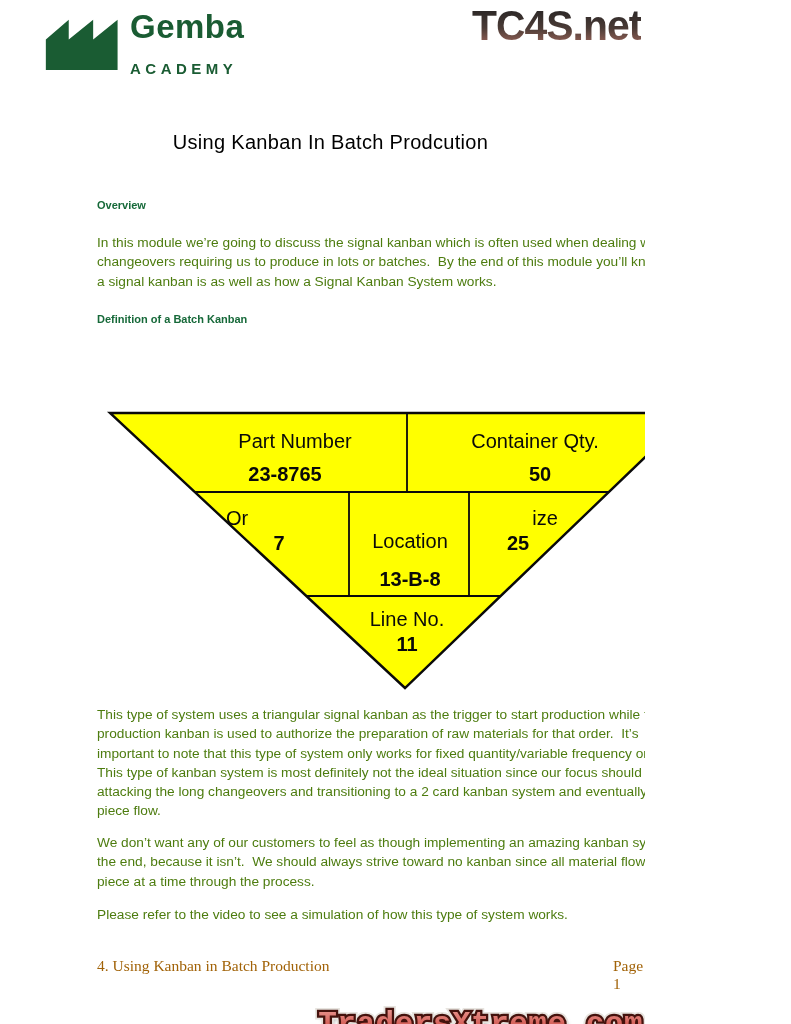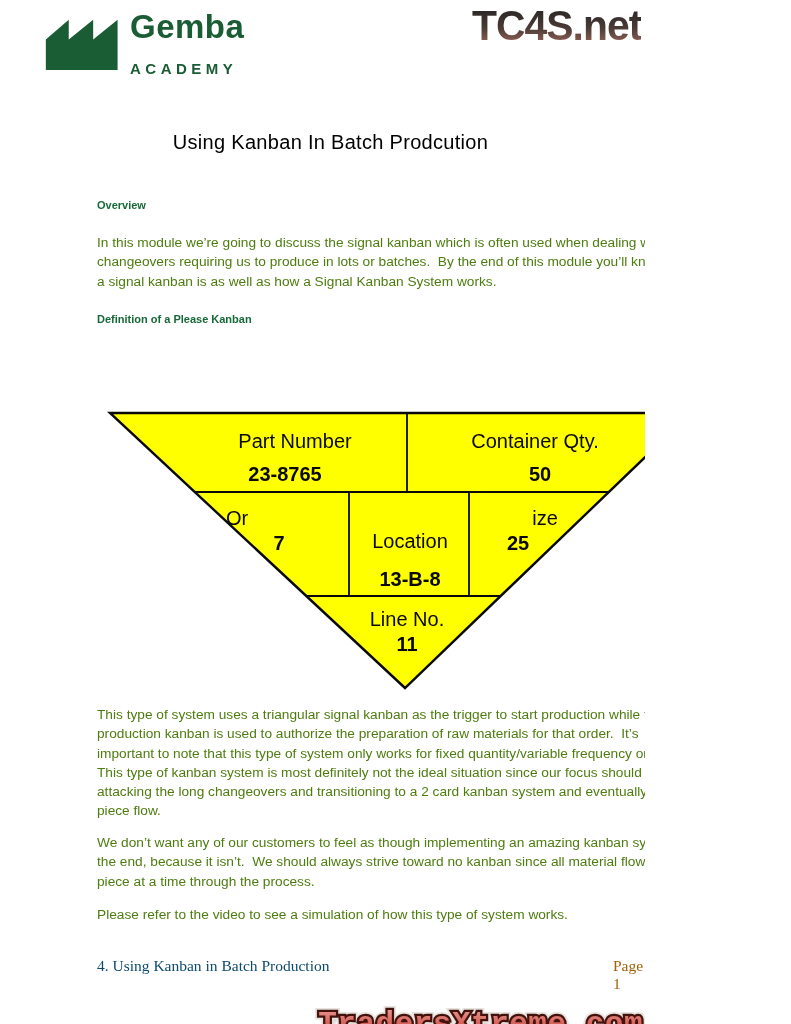--- a/index.html
+++ b/index.html
@@ -34,21 +34,21 @@
          font-family:"DejaVu Serif",serif;font-weight:bold;font-size:46px;letter-spacing:1px;line-height:1.1;}
   .dlsub .layer{display:block;}
   .dlsub .back{color:#fff;-webkit-text-stroke:9px #ffffff;
                text-shadow:5px 6px 6px rgba(90,90,90,0.6);}
   .dlsub .front{position:absolute;left:0;top:0;
                 background:linear-gradient(180deg,#f5564a 0%,#d42020 48%,#7e0c10 100%);
                 -webkit-background-clip:text;background-clip:text;color:transparent;}
 
   
   .footer-left{position:absolute;left:97px;top:957px;font-family:"Liberation Serif",serif;
-               font-size:15.5px;color:#0c4a6e;text-align:right;}
+               font-size:15.5px;color:#a16207;text-align:right;}
   .footer-page{position:absolute;left:613px;top:957px;font-family:"Liberation Serif",serif;
                font-size:15.5px;color:#a16207;}
 
   
   .traders{position:absolute;top:1007px;right:2px;z-index:5;white-space:nowrap;
            font-family:Liberation Mono, monospace;font-weight:bold;font-size:31px;letter-spacing:0.5px;}
   .traders .layer{display:block;}
   .traders .glow{color:#e7e4df;-webkit-text-stroke:8px #e7e4df;
                  text-shadow:3px 4px 4px rgba(60,60,60,0.5);}
   .traders .outline{position:absolute;left:0;top:0;color:#44120d;-webkit-text-stroke:4.5px #44120d;}
@@ -71,21 +71,21 @@
     </div>
   </div>
 
   <div class="tc4s">TC4S.net</div>
 
   <div class="doc-title">Using Kanban In Batch Prodcution</div>
 
   <div class="h-green" style="top:199px">Overview</div>
   <div class="para" style="top:233px">In this module we’re going to discuss the signal kanban which is often used when dealing with long changeovers requiring us to produce in lots or batches.&nbsp; By the end of this module you’ll know what a signal kanban is as well as how a Signal Kanban System works.</div>
 
-  <div class="h-green" style="top:313px">Definition of a Please Kanban</div>
+  <div class="h-green" style="top:313px">Definition of a Batch Kanban</div>
 
   <svg class="kanban-svg" width="612" height="300" viewBox="0 0 612 300">
     <polygon points="17,13 598,13 312,288" fill="#ffff00" stroke="#0a0a0a" stroke-width="2.4"></polygon>
     <line x1="314" y1="13" x2="314" y2="92" stroke="#0a0a0a" stroke-width="1.8"></line>
     <line x1="102" y1="92" x2="516" y2="92" stroke="#0a0a0a" stroke-width="1.8"></line>
     <line x1="256" y1="92" x2="256" y2="196" stroke="#0a0a0a" stroke-width="1.8"></line>
     <line x1="376" y1="92" x2="376" y2="196" stroke="#0a0a0a" stroke-width="1.8"></line>
     <line x1="213" y1="196" x2="408" y2="196" stroke="#0a0a0a" stroke-width="1.8"></line>
 
     <text class="tri-label" x="202" y="48" text-anchor="middle">Part Number</text>

